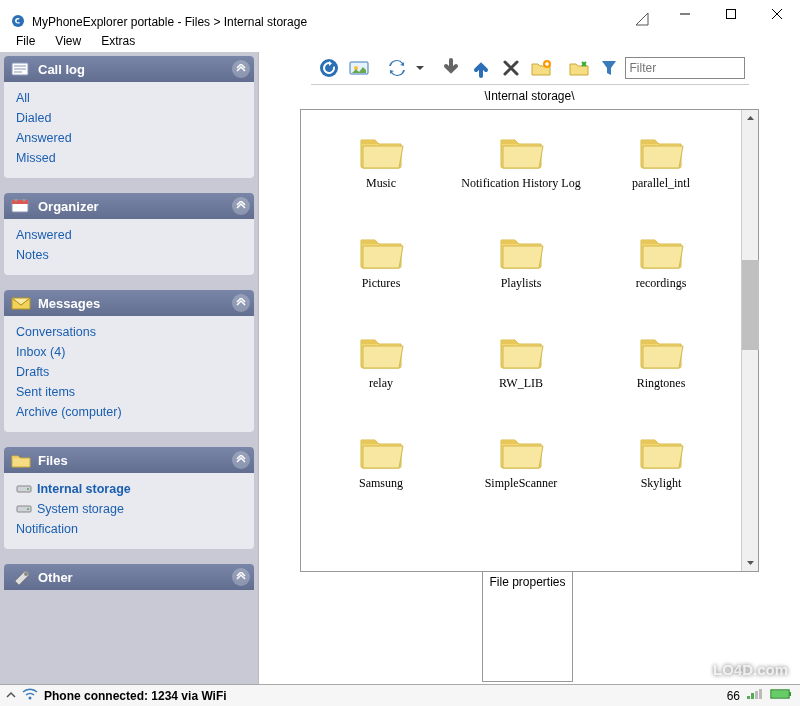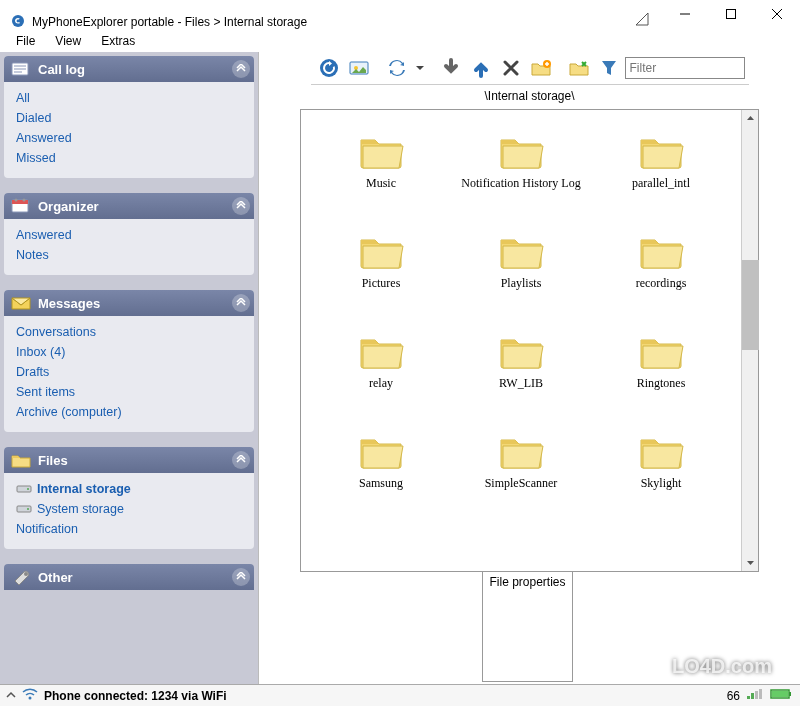--- a/index.html
+++ b/index.html
@@ -40,21 +40,21 @@
   .folder .ficon { width:48px; height:40px; margin:0 auto 6px auto; }
   .folder .fname { font-size:12px; white-space:nowrap; overflow:hidden; text-overflow:ellipsis; }
   .vscroll { width:17px; background:#f0f0f0; border-left:1px solid #ccc; position:relative; }
   .vscroll .thumb { position:absolute; left:0; width:17px; background:#c0c0c0; }
   .vscroll .arrow { height:17px; display:flex; align-items:center; justify-content:center; background:#f0f0f0;}
   .propspanel { height:110px; margin:0 8px 2px 4px; border:1px solid #999; border-top:none;}
   .propspanel .plabel { padding:3px 6px; font-size:12px; }
   
   .statusbar { height:22px; border-top:1px solid #aaa; display:flex; align-items:center; padding:0 6px; font-size:12px; gap:6px; background:#f6f6f6;}
   .statusbar .fill { flex:1; }
-  .watermark { position:absolute; right:28px; bottom:28px; font-size:20px; color:rgba(255,255,255,0.75); font-weight:bold; text-shadow:0 0 4px rgba(0,0,0,0.6); pointer-events:none;}
+  .watermark { position:absolute; right:12px; bottom:28px; font-size:15px; color:rgba(255,255,255,0.75); font-weight:bold; text-shadow:0 0 4px rgba(0,0,0,0.6); pointer-events:none;}
   
   .foldersvg { width:48px; height:40px; }
 </style>
 </head>
 <body>
 
 <div class="titlebar">
   <span class="appicon">
     <svg viewBox="0 0 16 16">
         <circle cx="8" cy="8" r="6" fill="#2b6fb6"></circle>

